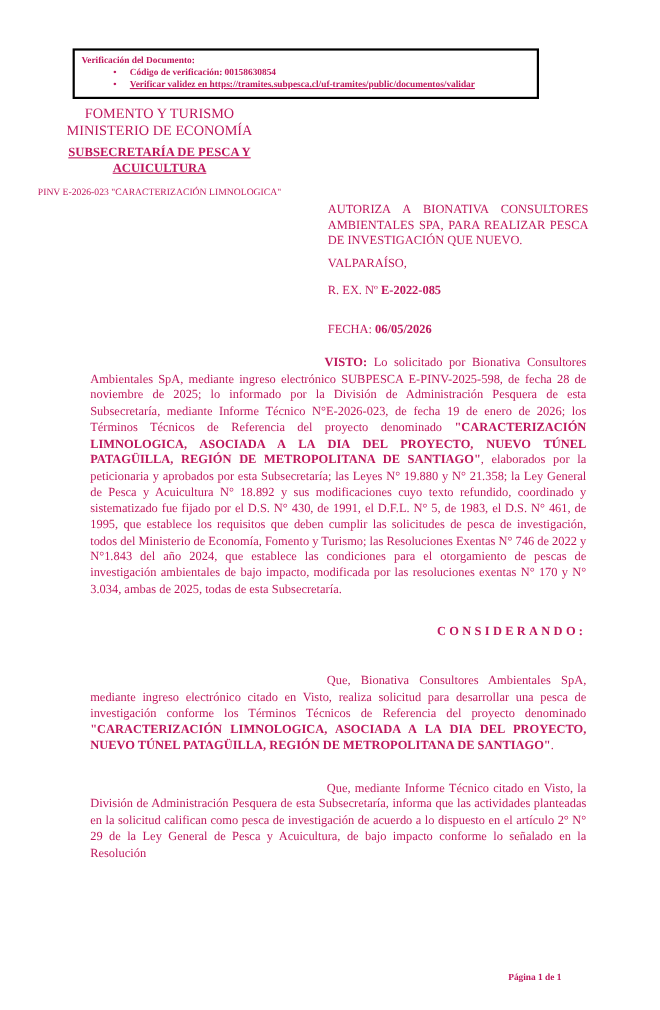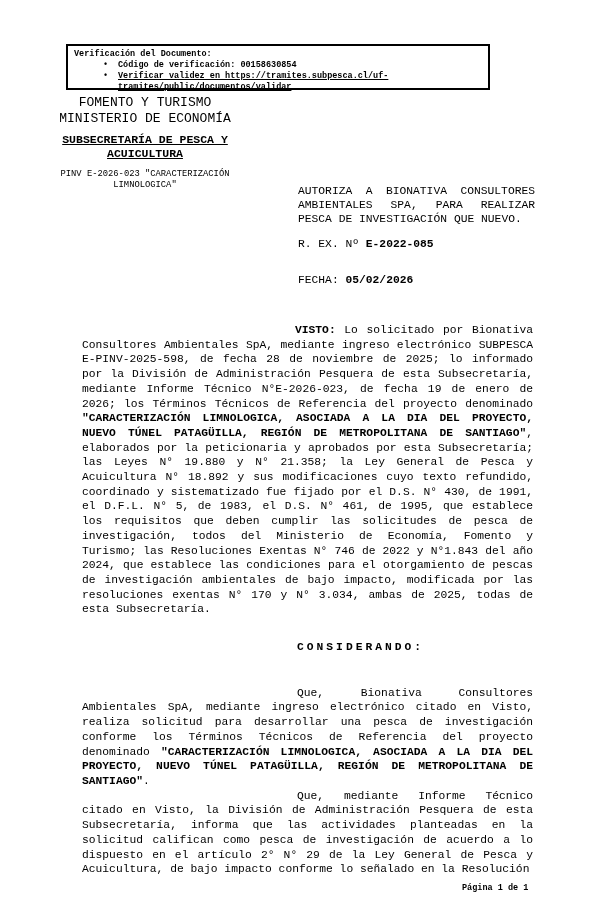--- a/index.html
+++ b/index.html
@@ -2,22 +2,22 @@
 <html><head>
 <meta charset="utf-8">
 <style>
   * { margin: 0; padding: 0; box-sizing: border-box; }
   html, body { background: #ffffff; }
   .page {
     position: relative;
     width: 600px;
     height: 918px;
     background: #ffffff;
-    color: #000000;
-    font-family: Liberation Mono, monospace;
+    color: #be185d;
+    font-family: Liberation Serif, serif;
     overflow: hidden;
   }
 
   
   .verify-box {
     position: absolute;
     left: 66px; top: 44px;
     width: 424px; height: 46px;
     border: 2px solid #000;
     padding: 3px 6px 0 6px;
@@ -68,24 +68,24 @@
     line-height: 14.7px;
     text-align: justify;
   }
   .para-v { text-indent: 213px; }
   .heading-considerando {
     margin-top: 23px;
     margin-bottom: 31px;
     font-weight: bold;
     letter-spacing: 3px;
     text-indent: 215px;
-    text-align: left;
+    text-align: right;
   }
   .para-c1 { text-indent: 215px; }
-  .para-c2 { text-indent: 215px; }
+  .para-c2 { text-indent: 215px; margin-top: 24px; }
 
   
   .page-num {
     position: absolute;
     left: 462px; top: 883px;
     font-size: 8.5px;
     font-weight: bold;
   }
 </style>
 </head>
@@ -105,22 +105,23 @@
     <div class="ministry">
       <div>FOMENTO Y TURISMO</div>
       <div>MINISTERIO DE ECONOMÍA</div>
     </div>
     <div class="subsec">SUBSECRETARÍA DE PESCA Y ACUICULTURA</div>
     <div class="proj-ref">PINV E-2026-023 "CARACTERIZACIÓN LIMNOLOGICA"</div>
   </div>
 
   <div class="head-right">
     <div class="subject">AUTORIZA A BIONATIVA CONSULTORES AMBIENTALES SPA, PARA REALIZAR PESCA DE INVESTIGACIÓN QUE NUEVO.</div>
+    <div class="city">VALPARAÍSO,</div>
     <div class="res-line"><span>R. EX. Nº </span><b>E-2022-085</b></div>
-    <div class="date-line"><span>FECHA: </span><b>05/02/2026</b></div>
+    <div class="date-line"><span>FECHA: </span><b>06/05/2026</b></div>
   </div>
 
   <div class="body-col">
     <p class="para-v"><b>VISTO:</b><span> Lo solicitado por Bionativa Consultores Ambientales SpA, mediante ingreso electrónico SUBPESCA E-PINV-2025-598, de fecha 28 de noviembre de 2025; lo informado por la División de Administración Pesquera de esta Subsecretaría, mediante Informe Técnico N°E-2026-023, de fecha 19 de enero de 2026; los Términos Técnicos de Referencia del proyecto denominado </span><b>"CARACTERIZACIÓN LIMNOLOGICA, ASOCIADA A LA DIA DEL PROYECTO, NUEVO TÚNEL PATAGÜILLA, REGIÓN DE METROPOLITANA DE SANTIAGO"</b><span>, elaborados por la peticionaria y aprobados por esta Subsecretaría; las Leyes N° 19.880 y N° 21.358; la Ley General de Pesca y Acuicultura N° 18.892 y sus modificaciones cuyo texto refundido, coordinado y sistematizado fue fijado por el D.S. N° 430, de 1991, el D.F.L. N° 5, de 1983, el D.S. N° 461, de 1995, que establece los requisitos que deben cumplir las solicitudes de pesca de investigación, todos del Ministerio de Economía, Fomento y Turismo; las Resoluciones Exentas N° 746 de 2022 y N°1.843 del año 2024, que establece las condiciones para el otorgamiento de pescas de investigación ambientales de bajo impacto, modificada por las resoluciones exentas N° 170 y N° 3.034, ambas de 2025, todas de esta Subsecretaría.</span></p>
 
     <div class="heading-considerando">CONSIDERANDO:</div>
 
     <p class="para-c1"><span>Que, Bionativa Consultores Ambientales SpA, mediante ingreso electrónico citado en Visto, realiza solicitud para desarrollar una pesca de investigación conforme los Términos Técnicos de Referencia del proyecto denominado </span><b>"CARACTERIZACIÓN LIMNOLOGICA, ASOCIADA A LA DIA DEL PROYECTO, NUEVO TÚNEL PATAGÜILLA, REGIÓN DE METROPOLITANA DE SANTIAGO"</b><span>.</span></p>
 
     <p class="para-c2">Que, mediante Informe Técnico citado en Visto, la División de Administración Pesquera de esta Subsecretaría, informa que las actividades planteadas en la solicitud califican como pesca de investigación de acuerdo a lo dispuesto en el artículo 2° N° 29 de la Ley General de Pesca y Acuicultura, de bajo impacto conforme lo señalado en la Resolución</p>

